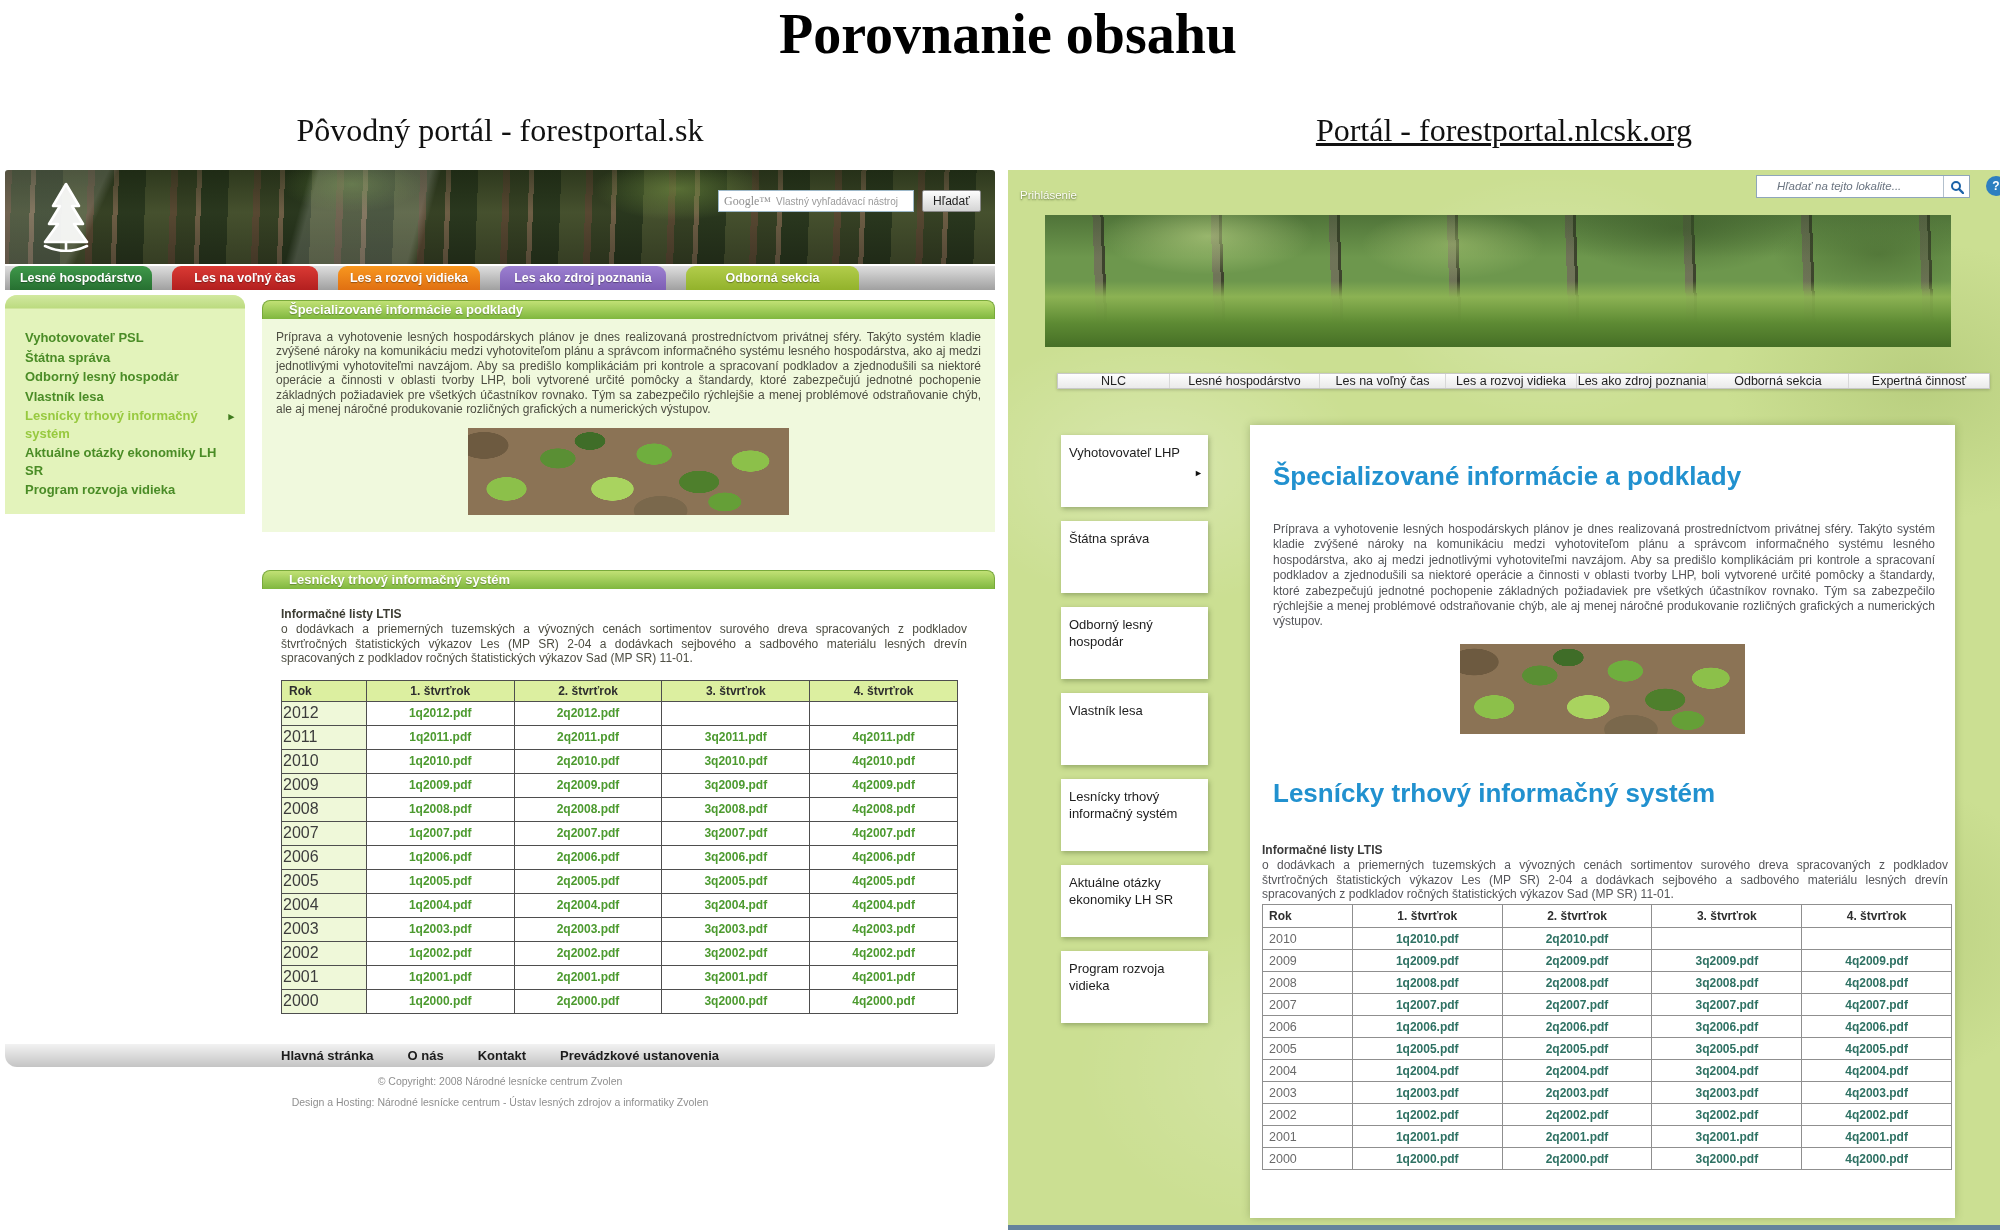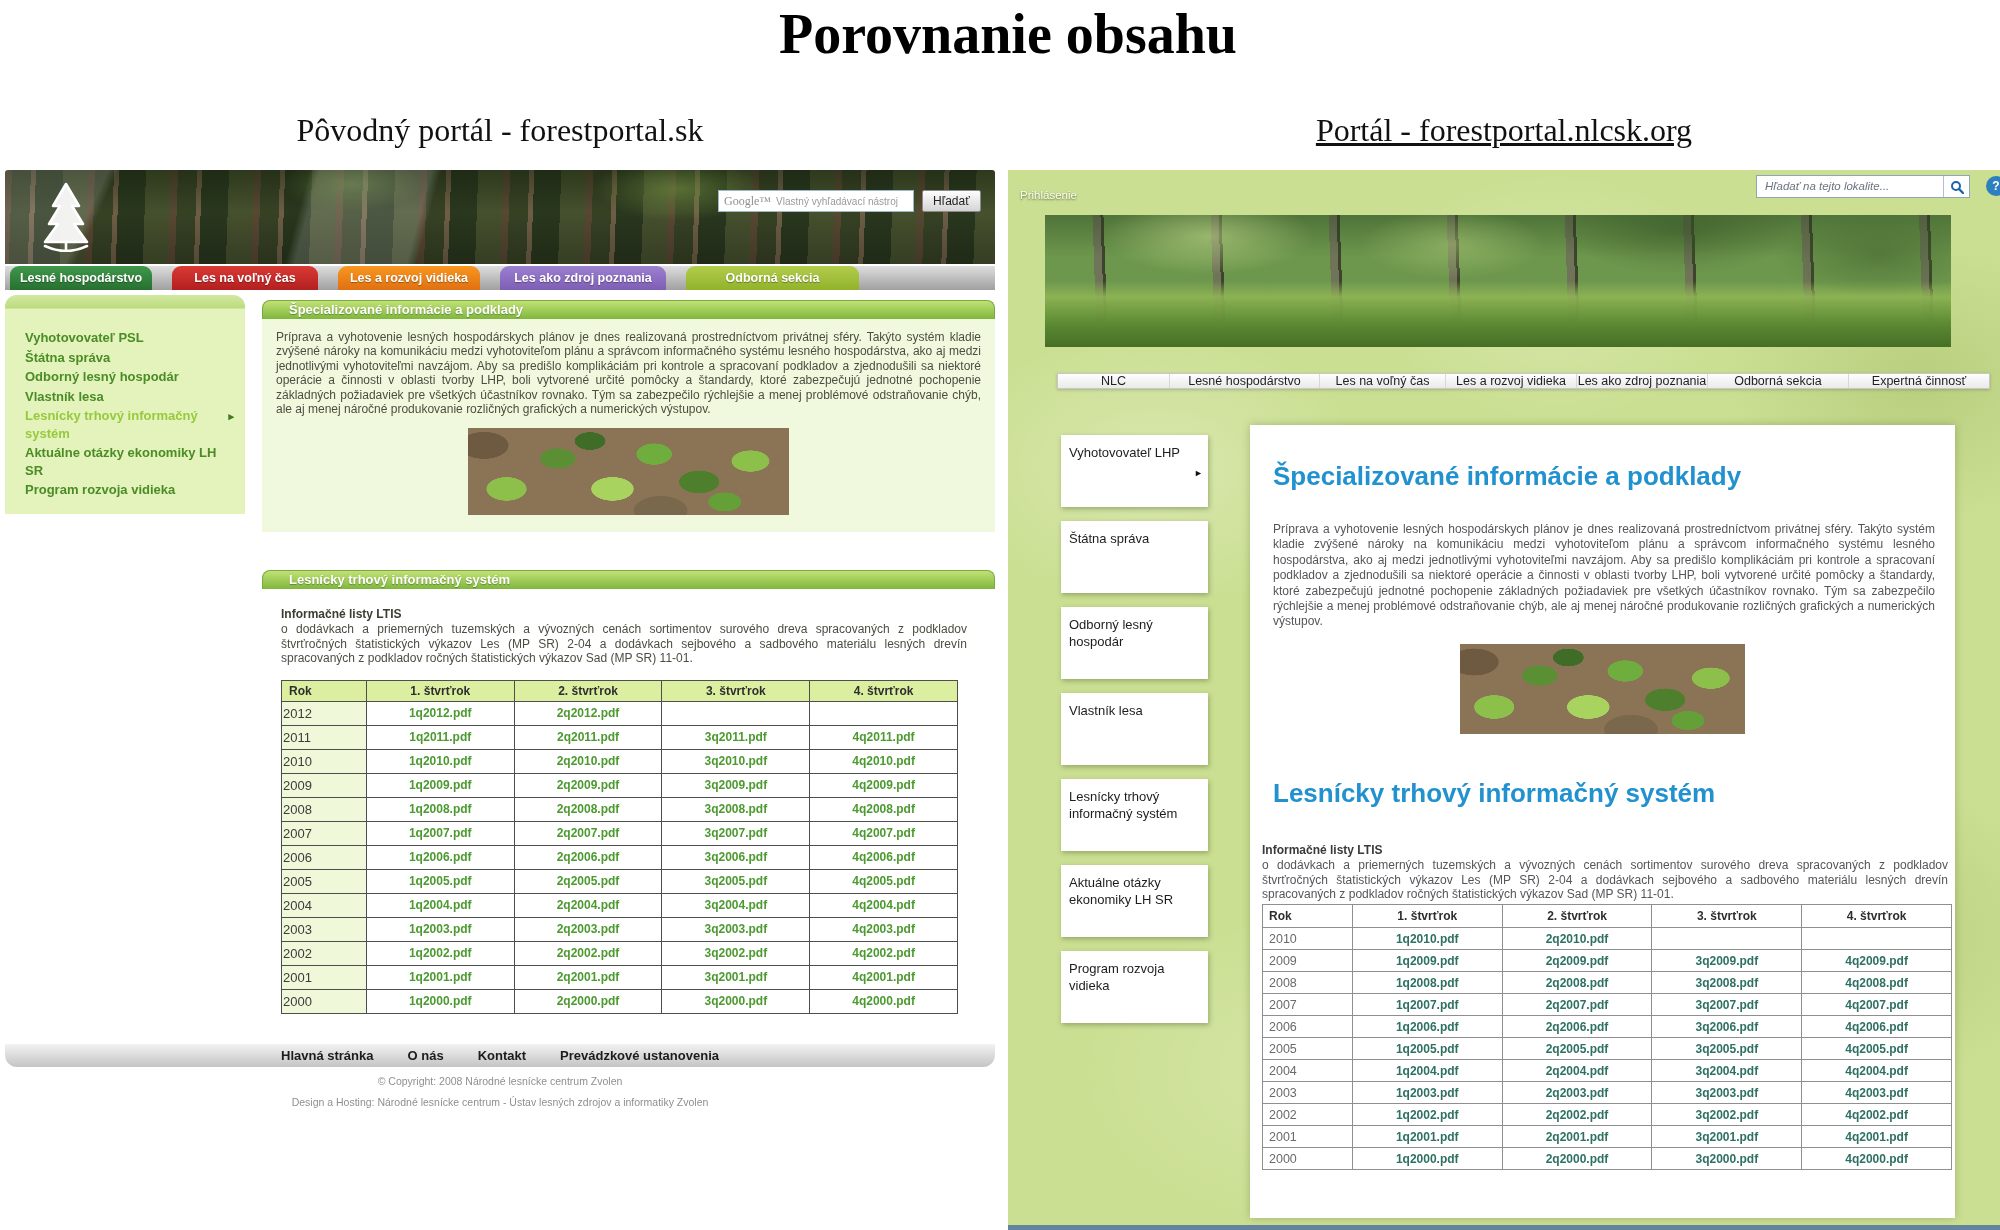--- a/index.html
+++ b/index.html
@@ -81,41 +81,41 @@
   .l-white { padding:18px 28px 0 19px; }
   .ltis-h { font-weight:bold; font-size:12px; color:#3c3c32; }
   .ltis-t { margin:1px 0 14px; font-size:12px; line-height:14.5px; color:#4d4d42; text-align:justify; }
 
   table.data { border-collapse:collapse; font-size:12px; }
   .l-table { width:677px; }
   .l-table th, .l-table td { border:1px solid #4e4e4e; }
   .l-table th { background:#dcefa0; font-weight:bold; color:#2e2e2e; height:21px; }
   .l-table th.rok { width:85px; text-align:left; padding-left:7px; }
   .l-table th.q { width:148px; text-align:center; }
-  .l-table td.year { background:#eff8d9; color:#3c3c3c; height:24px; font-size:13px; }
+  .l-table td.year { background:#eff8d9; color:#3c3c3c; height:24px; font-size:16px; }
   .l-table td.pdf { text-align:center; font-weight:bold; color:#4c9a2f; cursor:pointer; }
 
   .l-footer { margin-top:30px; height:23px; background:linear-gradient(#f2f2f2,#c4c4c4); border-radius:0 0 12px 12px;
     display:flex; justify-content:center; gap:34px; align-items:center; }
   .l-footer span { font-size:13px; font-weight:bold; color:#1c1c1c; cursor:pointer; }
   .l-copy { text-align:center; font-size:10.5px; color:#8f8f8f; margin-top:7px; line-height:14px; }
 
   
   .site-right { position:absolute; left:1008px; top:170px; width:992px; height:1060px; overflow:hidden;
     background:
       radial-gradient(ellipse 300px 200px at 15% 28%, rgba(255,255,255,0.25), transparent 70%),
       radial-gradient(ellipse 350px 240px at 82% 72%, rgba(124,150,62,0.28), transparent 70%),
       radial-gradient(ellipse 260px 180px at 55% 12%, rgba(255,255,255,0.2), transparent 70%),
       radial-gradient(ellipse 300px 220px at 28% 85%, rgba(255,255,255,0.16), transparent 70%),
       radial-gradient(ellipse 280px 200px at 92% 20%, rgba(120,148,60,0.22), transparent 70%),
       #cbdf92; }
   .r-login { position:absolute; left:12px; top:19px; color:#fdfdf6; font-size:11.5px; cursor:pointer;
     text-shadow:0 1px 2px rgba(60,80,30,0.8); }
   .r-search { position:absolute; left:748px; top:5px; width:214px; height:23px; background:#fff; border:1px solid #8fa6ba; display:flex; }
-  .r-search-ph { flex:1; font-style:italic; color:#6a7480; font-size:11.5px; line-height:21px; padding-left:8px;
+  .r-search-ph { flex:1; font-style:italic; color:#6a7480; font-size:11.5px; line-height:21px; padding-left:20px;
     white-space:nowrap; overflow:hidden; }
   .r-search-btn { width:26px; border-left:1px solid #b3c0cc; display:flex; align-items:center; justify-content:center; cursor:pointer; }
   .r-help { position:absolute; left:978px; top:6px; width:20px; height:20px; border-radius:50%; background:#2d7fc0;
     color:#fff; font-size:12px; font-weight:bold; text-align:center; line-height:20px; cursor:pointer; }
 
   .r-banner { position:absolute; left:37px; top:45px; width:906px; height:132px;
     background:
       radial-gradient(ellipse 150px 55px at 18% 16%, rgba(210,230,150,0.5), transparent 70%),
       radial-gradient(ellipse 170px 65px at 70% 10%, rgba(55,85,38,0.55), transparent 70%),
       radial-gradient(ellipse 130px 50px at 45% 22%, rgba(190,215,130,0.42), transparent 70%),

